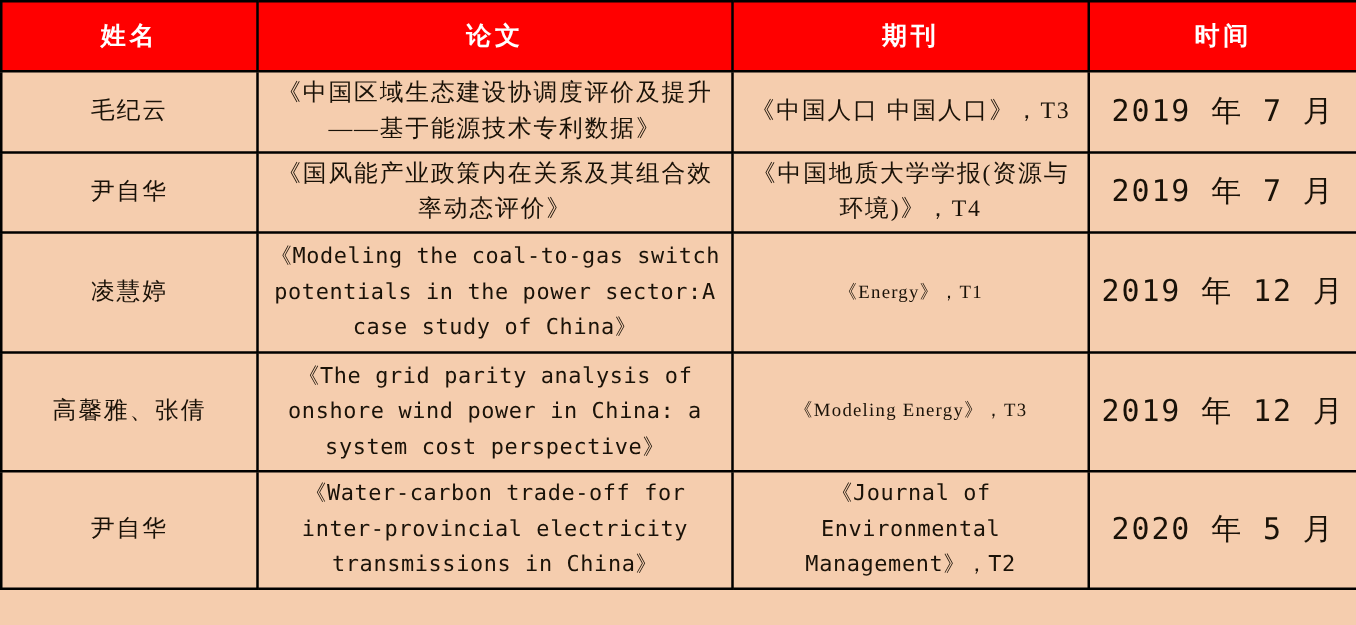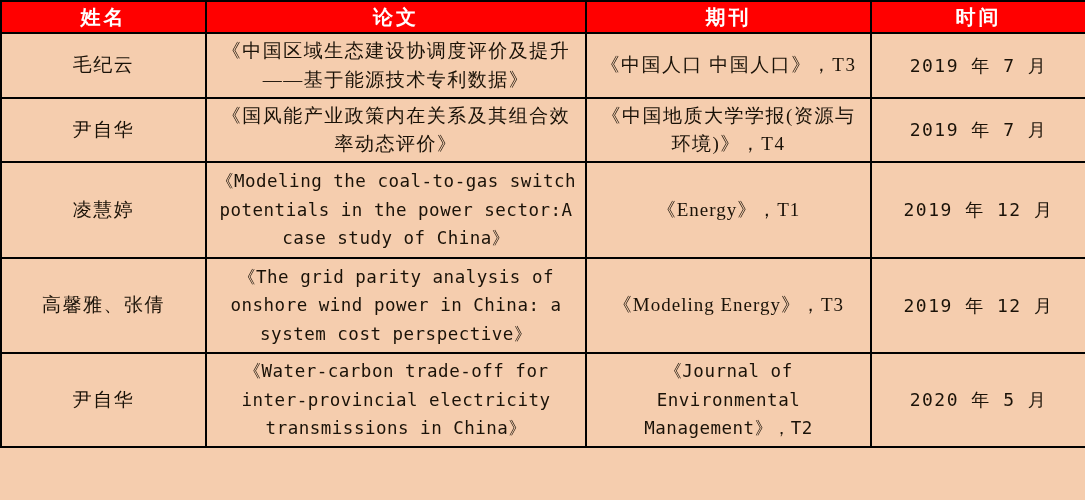--- a/index.html
+++ b/index.html
@@ -44,21 +44,21 @@
     color: #1a1208;
   }
 
   
   table.pub-table thead th {
     background: #FF0000;
     color: #ffffff;
     font-weight: bold;
     font-size: 20px;
     height: 30px;
-    padding: 0;
+    padding: 12px;
     line-height: 30px;
     letter-spacing: 3px;
     border-top: 2px solid #000000;
     border-bottom: 2px solid #000000;
   }
 
   
   .cell-name {
     font-size: 19px;
     letter-spacing: 3px;
@@ -80,27 +80,27 @@
     margin-left: 44px;
   }
   .cjk {
     font-family: "Liberation Serif", "DejaVu Serif", serif;
     font-size: 19px;
     letter-spacing: 1.5px;
     line-height: 1.5;
   }
   .mix {
     font-family: "Liberation Serif", "DejaVu Serif", serif;
-    font-size: 19px;
+    font-size: 15px;
     letter-spacing: 1px;
     line-height: 1.5;
   }
   .cell-time .datestr {
     font-family: "DejaVu Sans Mono", "Liberation Mono", monospace;
-    font-size: 18px;
+    font-size: 24px;
     letter-spacing: 1.5px;
   }
 
   
   tr.r0 td { height: 59px; }
   tr.r1 td { height: 58px; }
   tr.r2 td { height: 90px; }
   tr.r3 td { height: 89px; text-align: center; }
   tr.r4 td { height: 59px; }
   tr.r5 td { height: 88px; }

